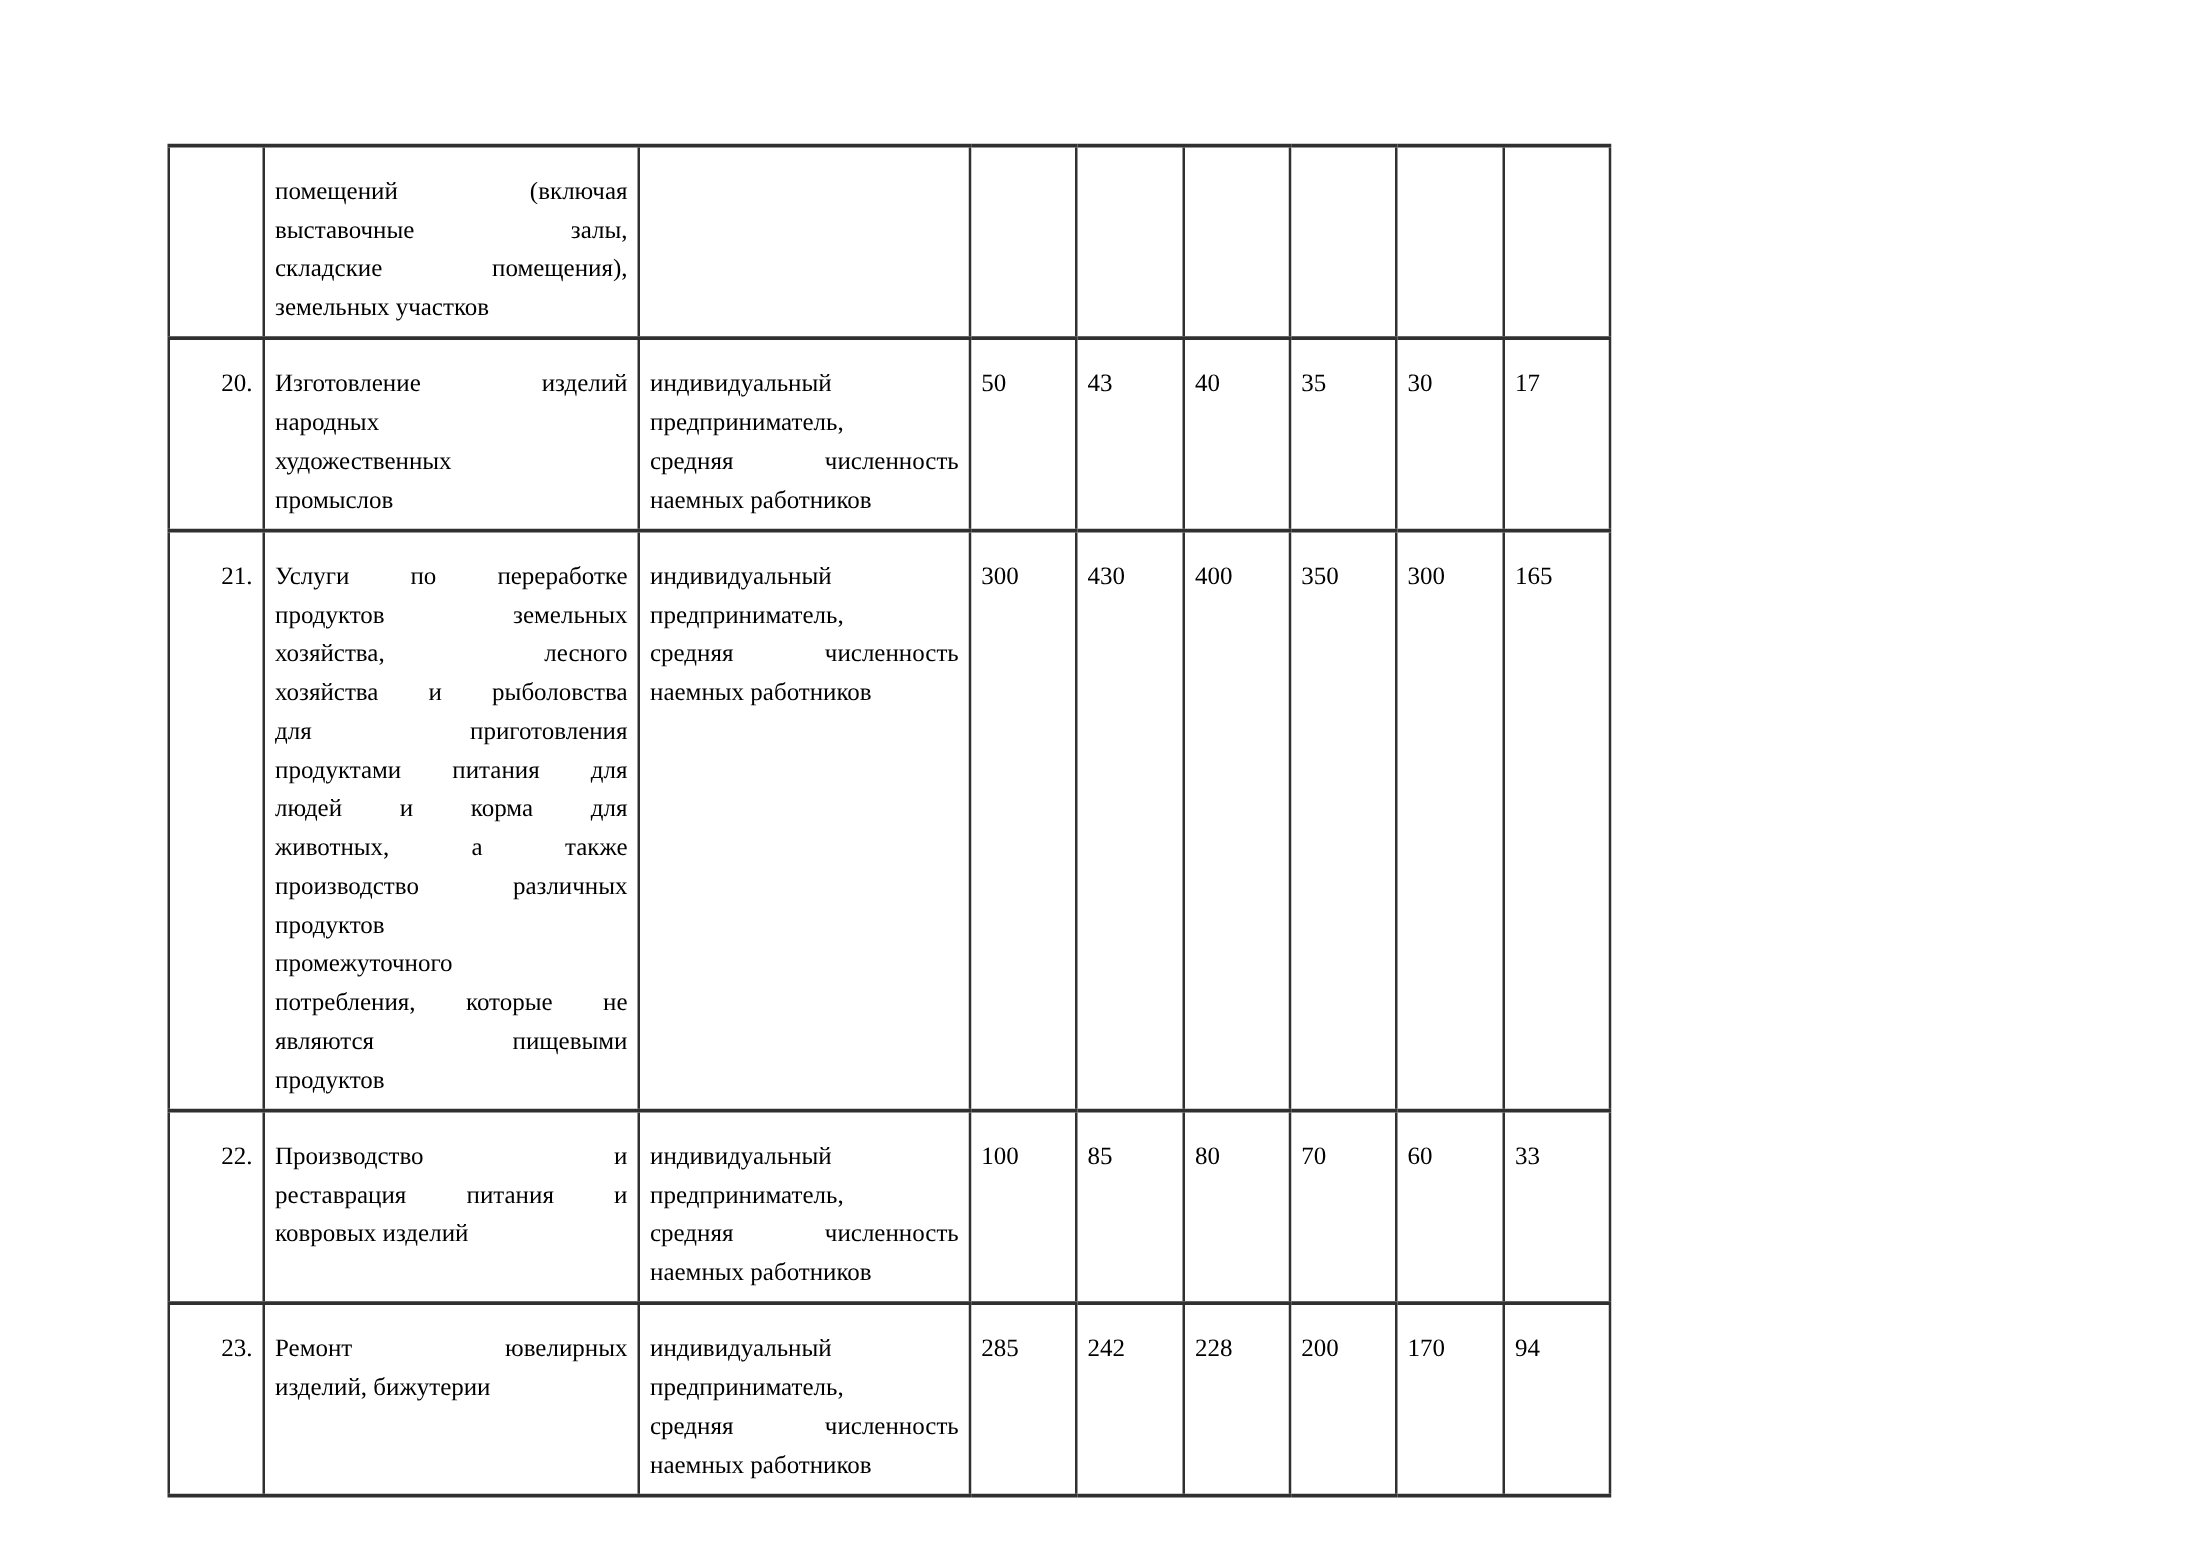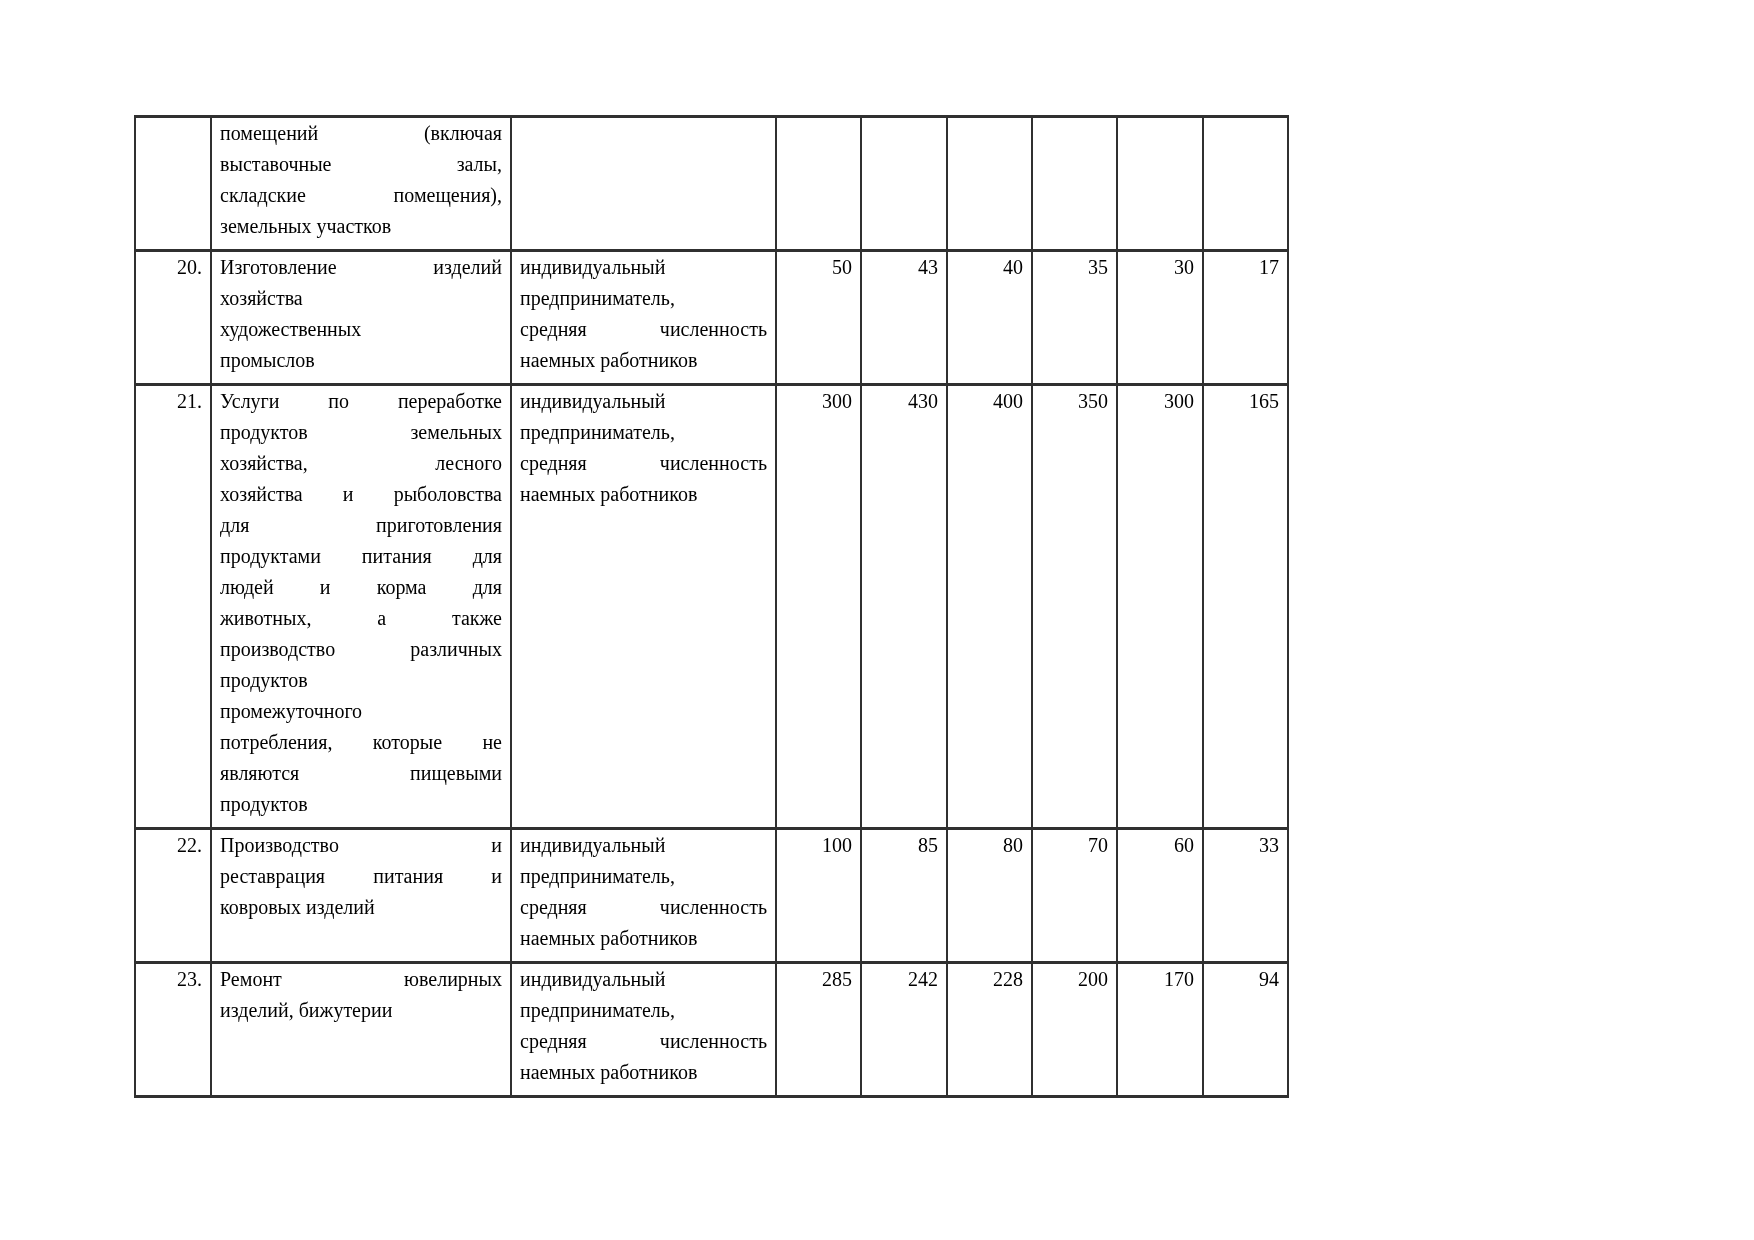--- a/index.html
+++ b/index.html
@@ -24,34 +24,34 @@
     table-layout: fixed;
     width: 1153px;
     font-size: 20px;
     line-height: 31px;
   }
   table.doc-table td {
     border: 2px solid #303030;
     border-top-width: 3px;
     border-bottom-width: 3px;
     vertical-align: top;
-    padding: 0 8px 7px 8px;
+    padding: 20px 8px 7px 8px;
     box-sizing: border-box;
   }
   td.c-num {
     text-align: right;
     padding-left: 10px;
     padding-right: 4px;
   }
   td.c-desc, td.c-entity {
     padding-left: 9px;
     padding-right: 9px;
   }
   td.c-val {
-    text-align: right;
+    text-align: left;
     padding-left: 2px;
     padding-right: 2px;
     font-family: Liberation Serif, serif;
   }
   .jline {
     text-align: justify;
     text-align-last: justify;
     white-space: normal;
   }
   .jline.last {
@@ -88,21 +88,21 @@
     <td class="c-val"></td>
     <td class="c-val"></td>
     <td class="c-val"></td>
     <td class="c-val"></td>
     <td class="c-val"></td>
   </tr>
         <tr>
     <td class="c-num">20.</td>
     <td class="c-desc">
             <div class="jline">Изготовление изделий</div>
-            <div class="jline">хозяйства</div>
+            <div class="jline">народных</div>
             <div class="jline">художественных</div>
             <div class="jline last">промыслов</div>
           </td>
     <td class="c-entity">
             <div class="jline">индивидуальный</div>
             <div class="jline">предприниматель,</div>
             <div class="jline">средняя численность</div>
             <div class="jline last">наемных работников</div>
           </td>
     <td class="c-val">50</td>

